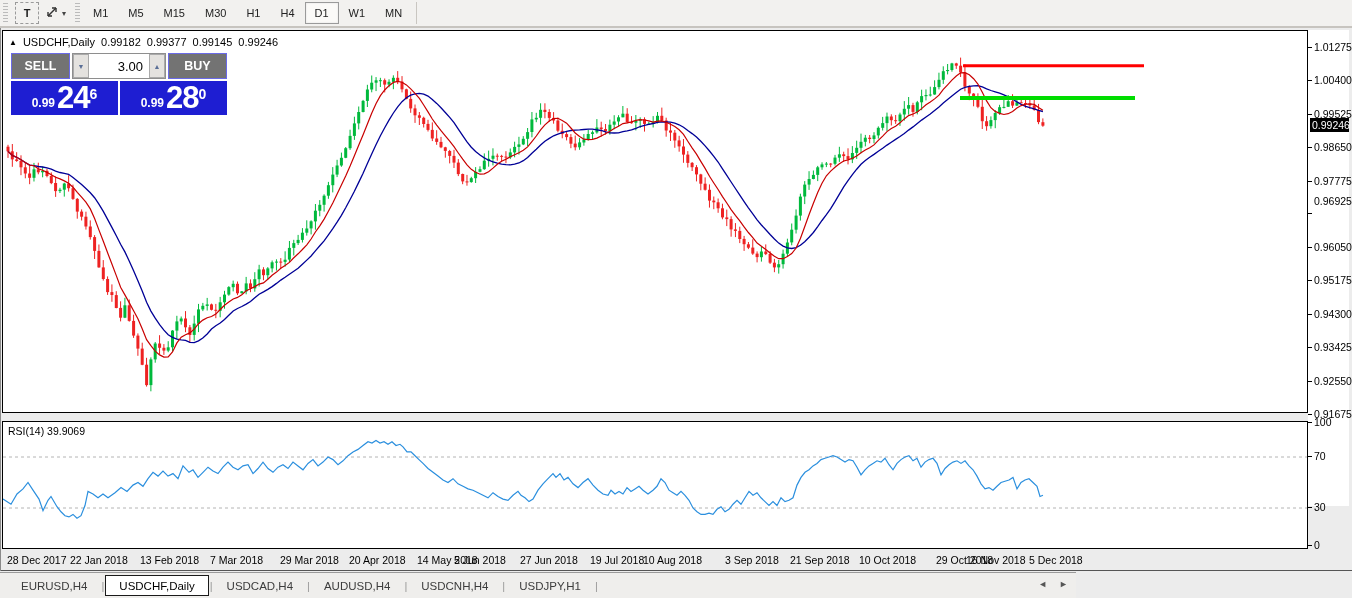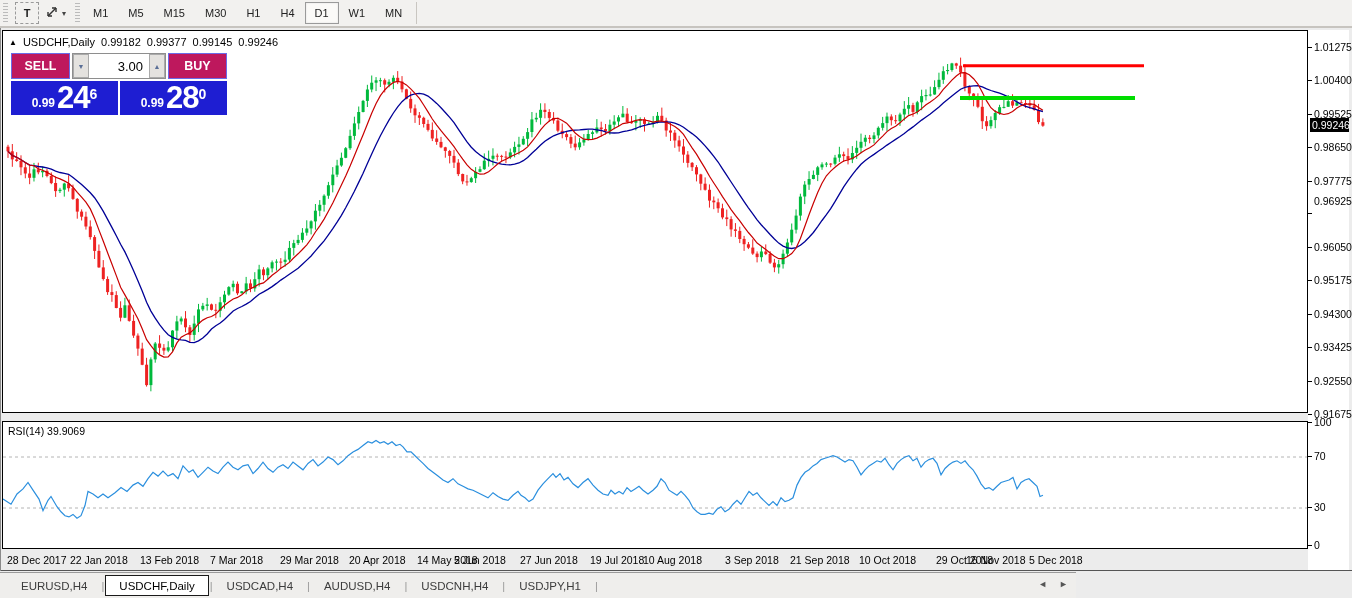--- a/index.html
+++ b/index.html
@@ -27,39 +27,39 @@
                background:#fff; border:1px solid #000; }
   .rsi-pane  { position:absolute; left:2px; top:421px; width:1306px; height:128px;
                background:#fff; border:1px solid #000; }
   .main-pane svg, .rsi-pane svg { position:absolute; left:0; top:0; }
   .pane-title { position:absolute; left:6px; top:5px; font-size:11px; color:#000;
                 display:flex; align-items:center; gap:6px; white-space:nowrap; z-index:5; }
   .pane-title .tri { font-size:8px; }
   .rsi-label { position:absolute; left:5px; top:3px; font-size:10.5px; color:#000; z-index:5; }
 
   
-  .price-axis { position:absolute; left:1308px; top:30px; width:41px; height:540px;
+  .price-axis { position:absolute; left:1308px; top:30px; width:41px; height:476px;
                 background:#fff; }
   .axis-lab { position:absolute; left:6px; font-size:10.5px; color:#000; height:12px; line-height:12px; }
   .axis-tick { position:absolute; left:0; width:4px; height:1px; background:#000; }
   .cur-badge { position:absolute; left:2px; width:39px; background:#000; color:#fff;
                font-size:10.5px; line-height:14px; padding:0 2px; z-index:6; }
 
   
   .date-axis { position:absolute; left:2px; top:551px; width:1306px; height:18px; background:#ececec; }
   .date-lab { position:absolute; top:3px; font-size:10.5px; color:#000; white-space:nowrap; }
 
   .frame-bottom { position:absolute; left:0; top:570px; width:1352px; height:1px; background:#555; }
   .frame-left { position:absolute; left:0; top:28px; width:1px; height:543px; background:#8a8a8a; }
 
   
   .trade-panel { position:absolute; left:6px; top:20px; width:220px; background:#fff;
                  padding:2px; z-index:10; }
   .tp-row1 { display:flex; gap:2px; height:26px; }
-  .tp-btn { width:78px; background:#be185d; border:1px solid #6a6ae8; color:#fff;
+  .tp-btn { width:78px; background:#737373; border:1px solid #6a6ae8; color:#fff;
             font-size:12.5px; font-weight:bold; display:flex; align-items:center; justify-content:center; }
   .tp-stepper { flex:1; display:flex; border:1px solid #8e8e8e; background:#fff; }
   .tp-arrowbtn { width:16px; background:#e4e2df; border:1px solid #aaa; color:#5a6f96;
                  font-size:7px; display:flex; align-items:center; justify-content:center; }
   .tp-vol { flex:1; display:flex; align-items:center; justify-content:flex-end;
             padding-right:6px; font-size:13px; color:#000; background:#fff; border:none;
             text-align:right; width:60px; font-family:inherit; }
   .tp-row2 { display:flex; gap:2px; height:34px; margin-top:2px; }
   .tp-price { flex:1; background:#1e1ed2; color:#fff; display:flex; align-items:flex-end;
               justify-content:center; padding-bottom:2px; }

